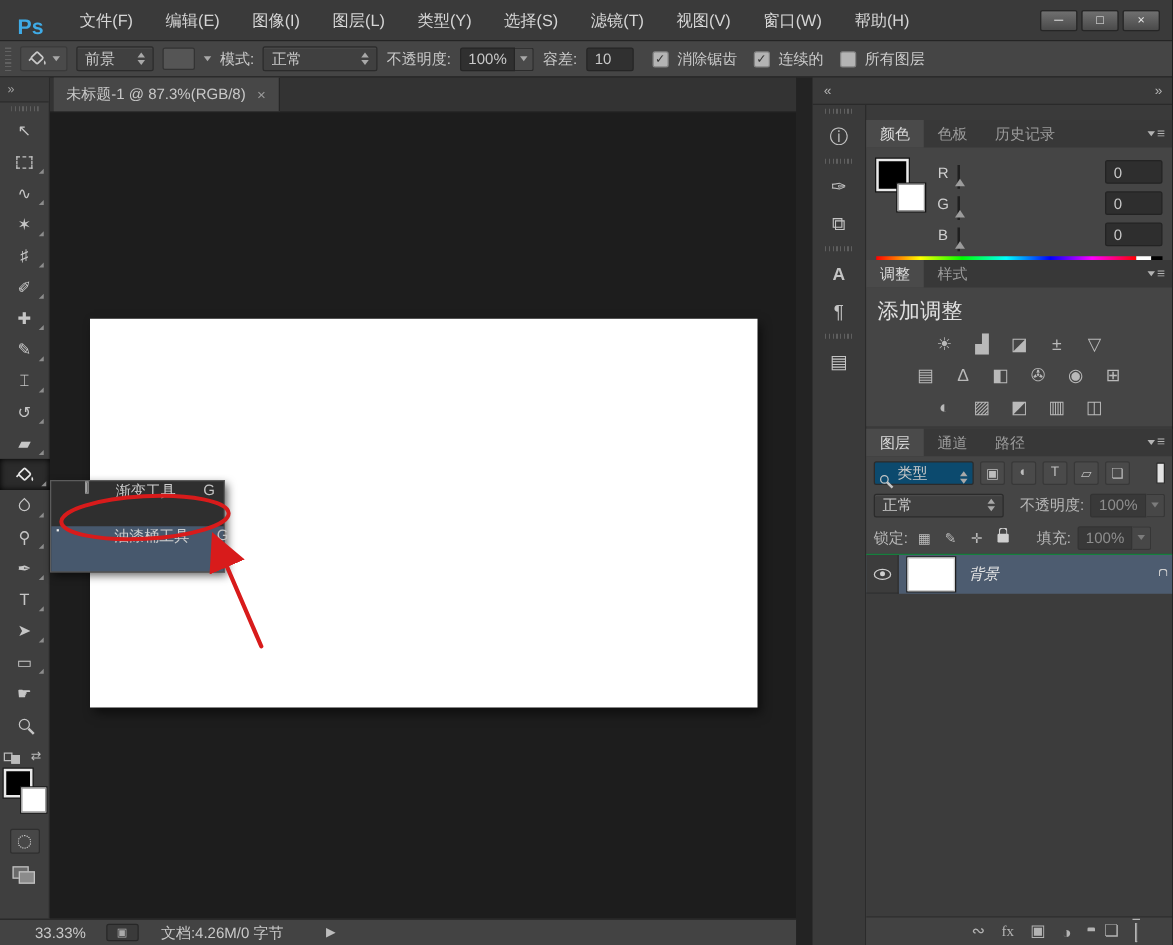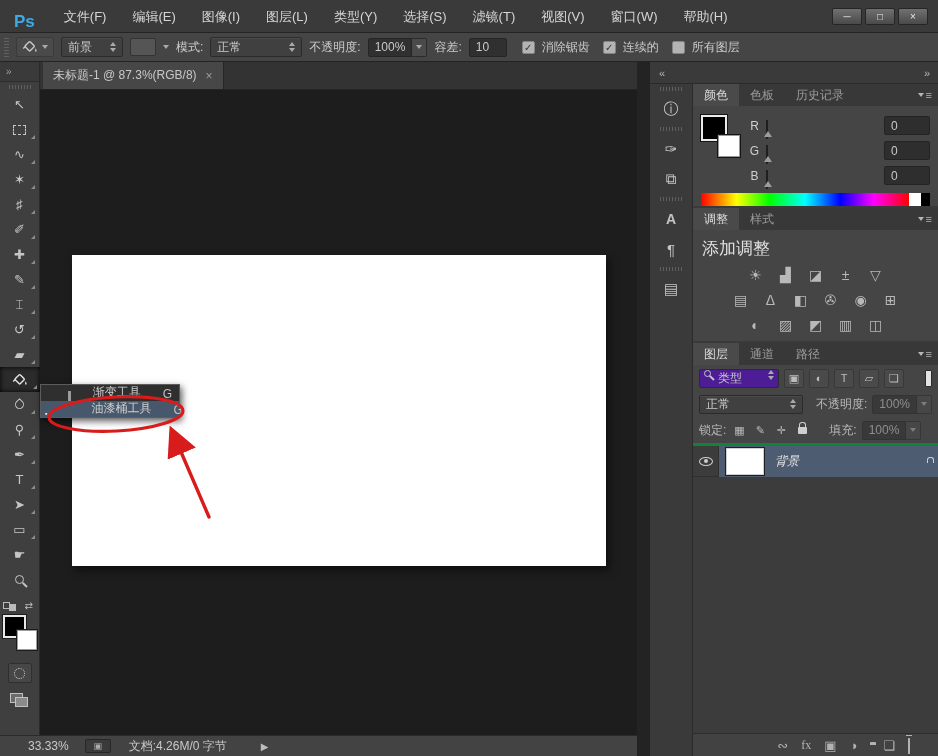--- a/index.html
+++ b/index.html
@@ -67,21 +67,21 @@
 .dockbtn{width:43px;height:30px;display:flex;align-items:center;justify-content:center;color:#c4c4c4;font-size:15px}
 .dockbtn.ch{font-size:14px;font-weight:bold}
 .panels{position:absolute;left:56px;top:22px;width:245px;bottom:0;background:#3a3a3a}
 .panel{position:absolute;left:0;width:245px;background:#454545}
 .ptabs{height:22px;background:#383838;display:flex;align-items:center}
 .ptab{padding:0 11px;height:22px;line-height:22px;font-size:12px;color:#9b9b9b;white-space:nowrap}
 .ptab.on{background:#4a4a4a;color:#dcdcdc}
 .pmenu{margin-left:auto;margin-right:6px;color:#b5b5b5;font-size:11px;display:flex;align-items:center}
 .pmenu::before{content:"";width:0;height:0;border-left:3px solid transparent;border-right:3px solid transparent;border-top:4px solid #b5b5b5;margin-right:2px}
 
-.p-color{top:0;height:122px}
+.p-color{top:12px;height:122px}
 .colorbody{display:flex;padding:7px 8px 0 8px;gap:8px}
 .cswatches{position:relative;width:42px;height:52px}
 .cfg{position:absolute;left:0;top:2px;width:26px;height:26px;background:#000;border:2px solid #ebebeb;box-shadow:0 0 0 1px #151515}
 .cbg{position:absolute;left:17px;top:22px;width:22px;height:22px;background:#fff;border:1px solid #989898;box-shadow:0 0 0 1px #151515}
 .channels{flex:1}
 .chrow{display:flex;align-items:center;height:25px;gap:6px}
 .chlbl{width:11px;font-size:12px;color:#cfcfcf;text-align:center}
 .chtrackwrap{position:relative;width:112px;height:10px}
 .chtrack{width:112px;height:9px;border:1px solid #1f1f1f}
 .tr-r{background:linear-gradient(90deg,#000,#e00)}
@@ -94,44 +94,44 @@
 .spw{width:12px;height:13px;background:#fff}
 .spb{width:9px;height:13px;background:#000}
 
 .p-adjust{top:124px;height:133px}
 .adjtitle{font-size:17px;color:#e0e0e0;padding:7px 0 5px 9px}
 .adjrow{display:flex;justify-content:center;gap:3px;margin-bottom:5px}
 .adjico{width:27px;height:20px;display:flex;align-items:center;justify-content:center;color:#b9b9b9;font-size:14px}
 
 .p-layers{top:259px;bottom:0}
 .lrow{display:flex;align-items:center;height:26px;padding:0 6px;gap:5px;font-size:12px;color:#b9b9b9}
-.fsel{width:80px;height:19px;background:#4c1d95;border:1px solid #2b2b2b;border-radius:2px;display:inline-flex;align-items:flex-start;gap:7px;padding:0 4px;color:#c9c9c9}
+.fsel{width:80px;height:19px;background:#0c4a6e;border:1px solid #2b2b2b;border-radius:2px;display:inline-flex;align-items:flex-end;gap:7px;padding:0 4px;color:#c9c9c9}
 .fico{width:20px;height:19px;background:#4a4a4a;border:1px solid #383838;border-radius:2px;display:flex;align-items:center;justify-content:center;color:#bdbdbd;font-size:11px}
 .ftoggle{margin-left:auto;width:7px;height:17px;background:#e3e3e3;border:1px solid #2b2b2b;border-radius:1px}
 .dim{opacity:.55}
 .lockico{width:16px;display:flex;justify-content:center;color:#b9b9b9;font-size:11px}
-.llist{position:absolute;left:0;right:0;top:100px;bottom:23px;background:#3c3c3c;border-top:3px solid #15803d}
+.llist{position:absolute;left:0;right:0;top:100px;bottom:23px;background:#3c3c3c;border-top:1px solid #15803d}
 .layerrow{display:flex;align-items:center;height:31px;background:#4d5c70}
 .eyecell{width:26px;height:31px;display:flex;align-items:center;justify-content:center;background:#3c3c3c;border-right:1px solid #2f2f2f;border-bottom:1px solid #2f2f2f}
 .eye{width:14px;height:9px;border:1.5px solid #cfcfcf;border-radius:50%;position:relative}
 .eye::after{content:"";position:absolute;left:50%;top:50%;width:4px;height:4px;margin:-2px 0 0 -2px;background:#cfcfcf;border-radius:50%}
 .lthumb{width:38px;height:27px;background:#fff;border:1px solid #cfcfcf;box-shadow:0 0 0 1px #1f1f1f;margin-left:7px}
 .lname{font-size:12px;font-style:italic;color:#e6e6e6;margin-left:11px}
 .padlock{width:9px;height:7px;background:#cfcfcf;border-radius:1px;position:relative}
 .padlock::before{content:"";position:absolute;left:1px;top:-5px;width:5px;height:5px;border:1.5px solid #cfcfcf;border-bottom:none;border-radius:3px 3px 0 0}
 .rowlock{margin-left:auto;margin-right:12px}
 .lbottom{position:absolute;left:0;right:0;bottom:0;height:23px;background:#424242;border-top:1px solid #2d2d2d;display:flex;align-items:center;justify-content:flex-end;gap:13px;padding-right:28px;color:#b3b3b3;font-size:13px}
 .fxi{font-size:12px;font-family:"Liberation Serif","DejaVu Serif",serif}
 .folder{width:13px;height:9px;background:#b3b3b3;border-radius:1px;position:relative}
 .folder::before{content:"";position:absolute;left:0;top:-3px;width:6px;height:3px;background:#b3b3b3;border-radius:1px 1px 0 0}
 .trash{width:9px;height:10px;border:1.5px solid #b3b3b3;border-top:none;border-radius:1px 1px 2px 2px;position:relative;margin-top:2px}
 .trash::before{content:"";position:absolute;left:-3px;right:-3px;top:-3px;height:1.5px;background:#b3b3b3}
 
 .flyout{position:absolute;left:40px;top:384px;width:140px;background:#2f2f2f;border:1px solid #5c5c5c;box-shadow:2px 3px 7px rgba(0,0,0,.65);z-index:30}
-.flyrow{display:flex;align-items:flex-end;height:16px;padding:0 4px;gap:22px;font-size:12px;color:#cfcfcf;white-space:nowrap}
+.flyrow{display:flex;align-items:flex-start;height:36px;padding:0 4px;gap:22px;font-size:12px;color:#cfcfcf;white-space:nowrap}
 .flyrow.on{background:#47586d}
 .flymark{width:7px;font-size:7px;color:#efefef}
 .gradico{width:16px;height:10px;background:linear-gradient(90deg,#f2f2f2,#4a4a4a);border:1px solid #999}
 .flysc{margin-left:auto;padding-right:3px;color:#c3c3c3}
 .anno{position:absolute;left:28px;top:378px;z-index:40;pointer-events:none}
 </style>
 </head>
 <body>
 
 <div class="app">

